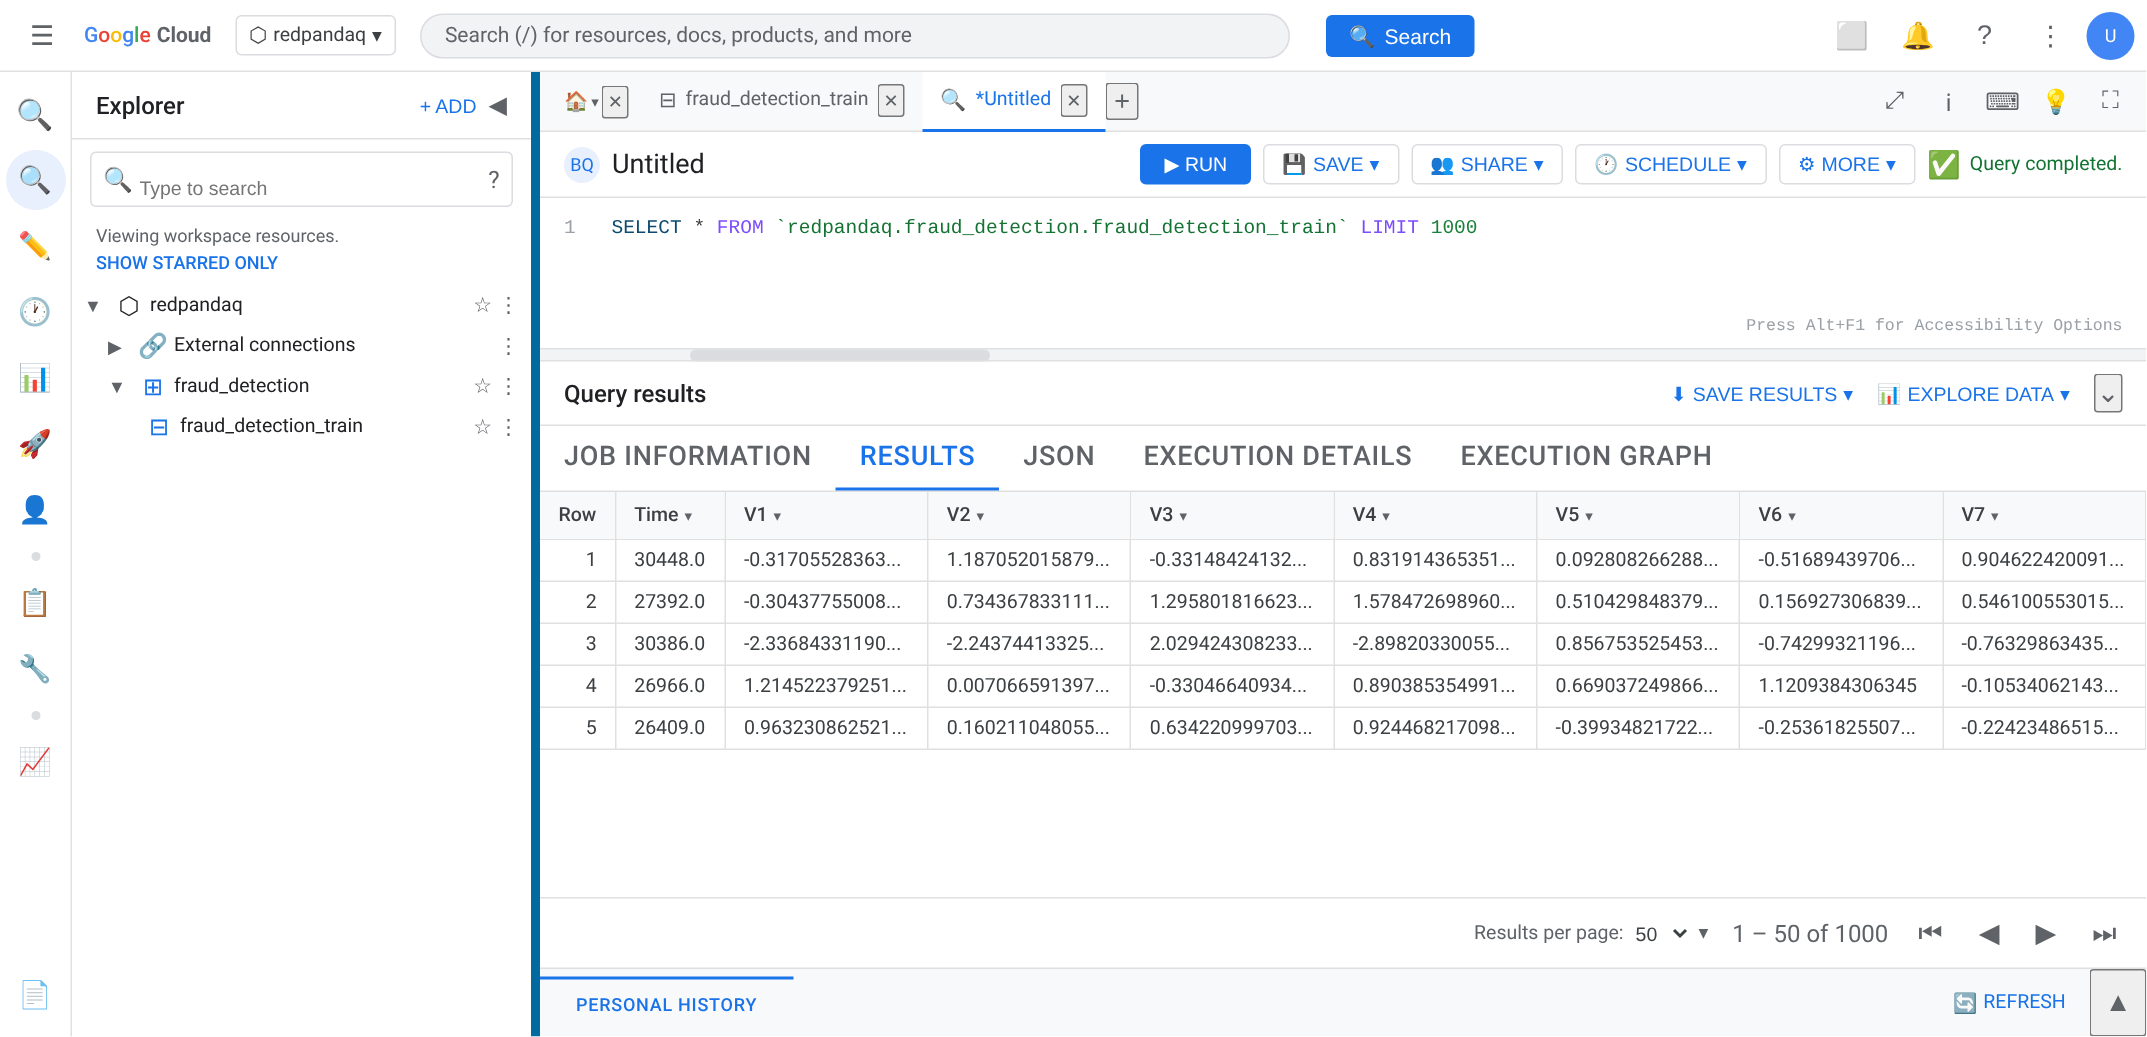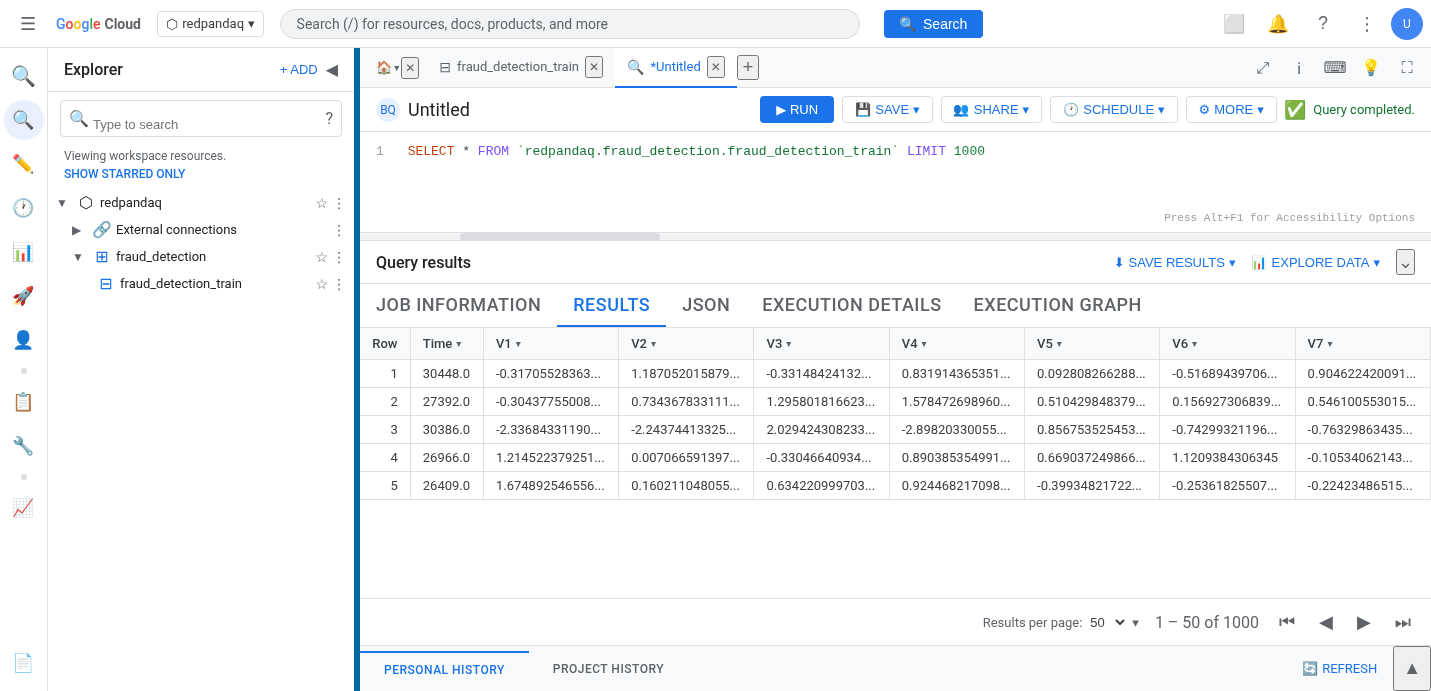--- a/index.html
+++ b/index.html
@@ -133,21 +133,21 @@
     .query-status { margin-left: auto; display: flex; align-items: center; gap: 6px; color: #137333; font-size: 13px; }
     .status-check { color: #34a853; font-size: 18px; }
 
     
     .code-editor {
       background: #fff; padding: 12px 16px; font-family: 'Courier New', monospace;
       font-size: 13px; color: #3c4043; flex: 1; position: relative;
       min-height: 100px;
     }
     .line-num { color: #9aa0a6; margin-right: 16px; user-select: none; }
-    .sql-select { color: #c2410c; margin-top: 17px; }
+    .sql-select { color: #0c4a6e; margin-top: 17px; }
     .sql-from { color: #7c4dff; }
     .sql-table { color: #137333; }
     .sql-limit { color: #7c4dff; }
     .sql-num { color: #188038; }
     .accessibility-hint { position: absolute; right: 16px; bottom: 8px; font-size: 11px; color: #9aa0a6; }
 
     
     .query-results { border-top: 1px solid #e0e0e0; flex: 1; display: flex; flex-direction: column; overflow: hidden; }
     .results-header {
       display: flex; align-items: center; padding: 8px 16px;
@@ -504,21 +504,21 @@
     <td>0.007066591397...</td>
     <td>-0.33046640934...</td>
     <td>0.890385354991...</td>
     <td>0.669037249866...</td>
     <td>1.1209384306345</td>
     <td>-0.10534062143...</td>
   </tr>
               <tr>
     <td class="row-num">5</td>
     <td>26409.0</td>
-    <td>1.674892546556...</td>
+    <td>0.963230862521...</td>
     <td>0.160211048055...</td>
     <td>0.634220999703...</td>
     <td>0.924468217098...</td>
     <td>-0.39934821722...</td>
     <td>-0.25361825507...</td>
     <td>-0.22423486515...</td>
   </tr>
             </tbody>
         </table>
       </div>
@@ -535,21 +535,20 @@
         </div>
         <span class="page-info">1 – 50 of 1000</span>
         <button class="page-btn">⏮</button>
         <button class="page-btn">◀</button>
         <button class="page-btn">▶</button>
         <button class="page-btn">⏭</button>
       </div>
 
       <div class="history-bar">
         <div class="history-tab active">PERSONAL HISTORY</div>
-        <div class="history-tab">PROJECT HISTORY</div>
         <div class="history-refresh">
           <span>🔄</span>
           <span>REFRESH</span>
         </div>
         <button class="history-collapse">▲</button>
       </div>
     </div>
 
   </div>
 </div>

